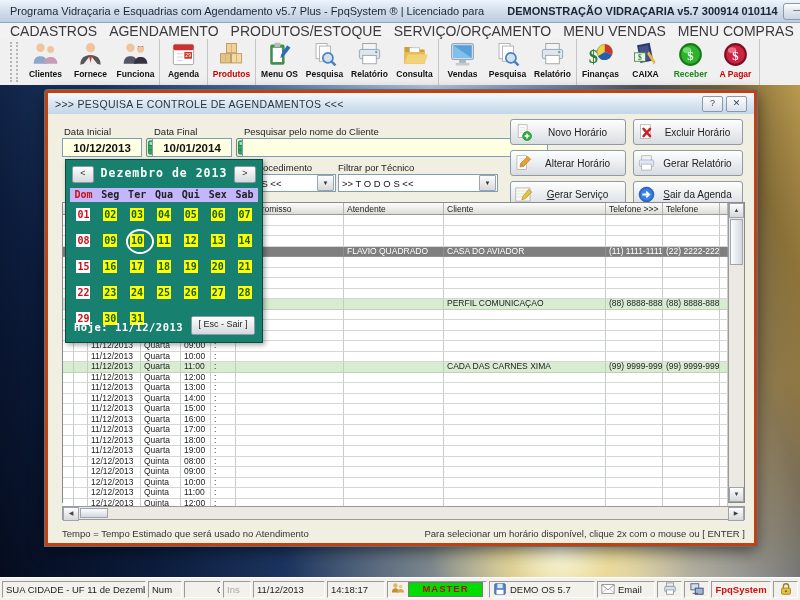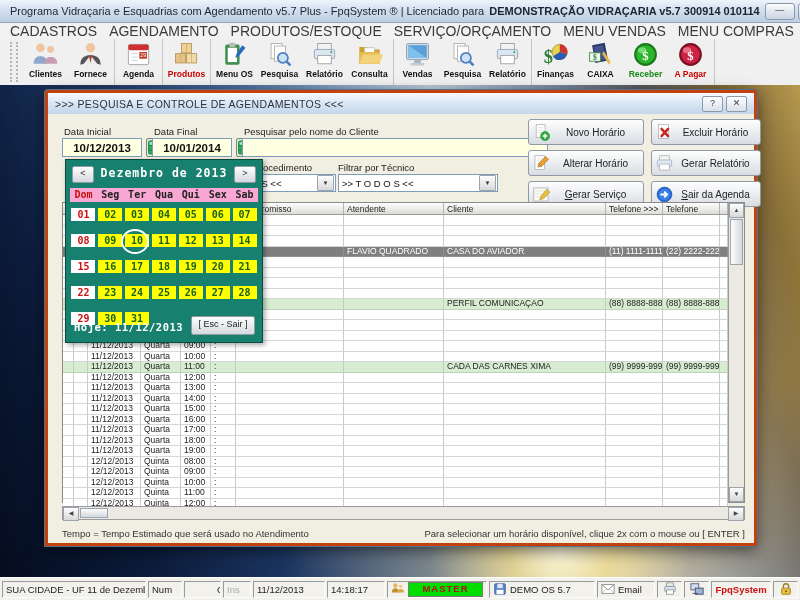--- a/index.html
+++ b/index.html
@@ -2,21 +2,21 @@
 <html><head>
 <meta charset="utf-8">
 <style>
   html,body{margin:0;padding:0;background:#555;}
   .app{position:relative;width:800px;height:600px;overflow:hidden;font-family:"Liberation Sans",sans-serif;background:#d4d0c8;-webkit-font-smoothing:antialiased;}
   svg{display:block;width:100%;height:100%;}
   
   .titlebar{position:absolute;top:0;left:0;right:0;height:22px;background:linear-gradient(#eef4fb,#cfdcec 55%,#bccee2);border-bottom:1px solid #93a5ba;display:flex;align-items:center;padding:0 5px;gap:5px;}
   .app-ico{width:14px;height:14px;}
   .title-text{font-size:11px;color:#1c2430;white-space:nowrap;}
-  .title-lic{font-size:11px;font-weight:bold;color:#1c2430;white-space:nowrap;}
+  .title-lic{font-size:11px;font-weight:bold;color:#1c2430;white-space:nowrap;margin-left:18px;}
   .win-btns{margin-left:auto;display:flex;gap:3px;}
   .win-btn{width:28px;height:15px;border:1px solid #8b99ab;border-radius:3px;background:linear-gradient(#fefefe,#dfe6ee 50%,#cbd5e2);font-size:9px;line-height:13px;text-align:center;color:#3a4552;}
   
   .menubar{position:absolute;top:23px;left:0;right:0;height:16px;background:#f2f2f2;display:flex;align-items:center;padding-left:4px;}
   .menu-item{font-size:14px;color:#3a3a3a;padding:1px 6px;display:flex;align-items:center;gap:3px;white-space:nowrap;}
   .u1::first-letter{text-decoration:underline;}
   
   .toolbar{position:absolute;top:39px;left:0;right:0;height:46px;background:#f0f0f0;border-bottom:1px solid #9fa8b2;display:flex;padding-left:10px;}
   .toolbar::before{content:"";width:4px;margin:3px 4px 3px 0;border-left:2px dotted #b5b5b5;border-right:2px dotted #b5b5b5;}
   .tb-group{display:flex;border-right:1px solid #c6c6c6;padding:0 1px;}
@@ -38,21 +38,21 @@
   .aw-btns{margin-left:auto;display:flex;gap:3px;}
   .aw-btn{width:19px;height:14px;border:1px solid #8b99ab;border-radius:2px;background:linear-gradient(#fefefe,#d9e1ea);font-size:9px;line-height:12px;text-align:center;color:#3a4552;}
   .aw-body{position:absolute;top:21px;left:0;right:0;bottom:0;background:#f1efe2;}
   .lbl{position:absolute;font-size:9.5px;color:#222;white-space:nowrap;}
   .field{position:absolute;height:19px;background:#ffffe1;border:1px solid #7f9db9;box-sizing:border-box;font-size:11.5px;font-weight:bold;color:#111;display:flex;align-items:center;justify-content:center;}
   .field.search{justify-content:flex-start;padding-left:4px;font-weight:normal;}
   .cal-btn{position:absolute;width:23px;height:19px;border:1px solid #6f8f6f;border-radius:2px;background:#e8e8e8;padding:1px;box-sizing:border-box;}
   .combo{position:absolute;height:18px;background:#fff;border:1px solid #7f9db9;box-sizing:border-box;display:flex;align-items:center;}
   .combo-val{flex:1;font-size:9.5px;color:#111;padding-left:3px;white-space:nowrap;overflow:hidden;}
   .combo-arrow{width:15px;height:14px;margin-right:1px;background:linear-gradient(#fdfdfd,#d8d8d8);border:1px solid #9aa5b1;border-radius:1px;font-size:6px;line-height:14px;text-align:center;color:#333;}
-  .actions{position:absolute;left:480px;top:5px;display:grid;grid-template-columns:116px 110px;grid-auto-rows:26px;gap:5px 7px;}
+  .actions{position:absolute;left:462px;top:5px;display:grid;grid-template-columns:116px 110px;grid-auto-rows:26px;gap:5px 7px;}
   .act-btn{border:1px solid #8e9aa6;border-radius:3px;background:linear-gradient(#fefefe,#e9ecef 55%,#d9dde2);display:flex;align-items:center;padding:0 3px;}
   .act-ico{width:19px;height:19px;flex:0 0 19px;}
   .act-label{flex:1;text-align:center;font-size:10px;color:#222;white-space:nowrap;}
   
   .tablewrap{position:absolute;left:14px;top:88px;width:683px;height:301px;background:#fff;border:1px solid #8a8a8a;box-sizing:border-box;display:flex;}
   .tcols{width:666px;display:flex;flex-direction:column;}
   .thead,.trow{display:grid;grid-template-columns:11px 14px 53px 40px 30px 25px 108px 100px 162px 57px 57px 1fr;}
   .thead{height:14px;background:linear-gradient(#fdfdfd,#dcdcd8);border-bottom:1px solid #9a9a9a;}
   .th{font-size:8.5px;color:#222;border-right:1px solid #b4b4b4;padding:1px 0 0 3px;white-space:nowrap;overflow:hidden;}
   .tbody{flex:1;display:flex;flex-direction:column;}
@@ -69,25 +69,25 @@
   .hsb{position:absolute;left:14px;top:392px;width:683px;height:14px;background:#ece9e2;border:1px solid #9a9a9a;box-sizing:border-box;display:flex;}
   .hsb .sb-btn{width:14px;height:100%;line-height:11px;}
   .hsb .thumb{width:26px;margin:1px;background:linear-gradient(#fdfdfd,#d2d8de);border:1px solid #9aa5b1;}
   .hsb .spacer{flex:1;}
   .note{position:absolute;font-size:9.5px;color:#333;top:414px;white-space:nowrap;}
   .note.right{right:9px;text-align:right;}
   
   .calendar{position:absolute;left:17px;top:45px;width:196px;height:182px;background:#17806f;border:1px solid #0c4a40;box-shadow:2px 2px 5px rgba(0,0,0,.35);font-family:"DejaVu Sans Mono",monospace;z-index:5;}
   .cal-nav{position:absolute;top:6px;width:20px;height:15px;background:linear-gradient(#fdfdfd,#d5d9de);border:1px solid #8e9aa6;border-radius:2px;font-size:9px;line-height:13px;text-align:center;color:#333;font-family:"Liberation Sans",sans-serif;}
   .cal-title{position:absolute;top:6px;left:30px;right:30px;text-align:center;font-size:11.5px;font-weight:bold;color:#fff;letter-spacing:1px;}
-  .cal-dow{position:absolute;top:28px;left:4px;right:4px;height:14px;background:#f9a8d4;display:flex;}
+  .cal-dow{position:absolute;top:28px;left:4px;right:4px;height:14px;background:#c4b5fd;display:flex;}
   .dow{flex:1;text-align:center;font-size:10px;font-weight:bold;color:#222;line-height:14px;}
   .dow.sun{color:#cc1111;}
   .cal-grid{position:absolute;top:48px;left:4px;right:4px;display:grid;grid-template-columns:repeat(7,1fr);grid-auto-rows:26px;justify-items:center;}
-  .day{width:24px;height:13px;background:#ffff00;color:#17611a;font-size:10px;font-weight:bold;text-align:center;line-height:13px;position:relative;}
+  .day{width:14px;height:13px;background:#ffff00;color:#17611a;font-size:10px;font-weight:bold;text-align:center;line-height:13px;position:relative;}
   .day.sun{background:#fff;color:#cc1111;}
   .day.circ::after{content:"";position:absolute;left:-4px;top:-5px;width:24px;height:21px;border:2px solid #fff;border-radius:50%;}
   .cal-foot{position:absolute;left:8px;bottom:9px;font-size:10.5px;font-weight:bold;color:#fff;letter-spacing:.5px;}
   .esc-btn{position:absolute;right:7px;bottom:7px;width:62px;height:17px;background:linear-gradient(#fdfdfd,#d5d9de);border:1px solid #8e9aa6;border-radius:2px;font-size:9px;line-height:15px;text-align:center;color:#222;font-family:"Liberation Sans",sans-serif;}
   
   .statusbar{position:absolute;left:0;right:0;bottom:0;height:22px;background:#f2f1ec;border-top:1px solid #fff;display:flex;align-items:center;padding:0 2px;gap:2px;}
   .sb-pane{height:17px;border:1px solid;border-color:#9a9a9a #fdfdfd #fdfdfd #9a9a9a;display:flex;align-items:center;padding:0 3px;gap:3px;box-sizing:border-box;background:#f2f1ec;overflow:hidden;}
   .sb-text{font-size:9.5px;color:#222;white-space:nowrap;}
   .sb-text:empty,.sb-badge:empty{display:none;}
   .sb-pane.dim .sb-text{color:#aaa;}
@@ -182,20 +182,32 @@
         <span class="tb-item">
             <span class="tb-ico">
             <svg viewBox="0 0 32 32">
               <circle cx="16" cy="8" r="5.5" fill="#f0c49c"></circle>
               <path d="M4 28c0-8 5-11 12-11s12 3 12 11z" fill="#ececec"></path>
               <path d="M14 17h4l-2 9z" fill="#c0392b"></path>
               <path d="M4 28c0-8 5-11 12-11l-8 10zM28 28c0-8-5-11-12-11l8 10z" fill="#555"></path>
             </svg>
           </span>
             <span class="tb-label">Fornece</span>
+          </span>
+        <span class="tb-item">
+            <span class="tb-ico">
+            <svg viewBox="0 0 32 32">
+              <circle cx="10" cy="8" r="5" fill="#f0c49c"></circle>
+              <path d="M2 27c0-7 4-9 8-9s8 2 8 9z" fill="#556"></path>
+              <circle cx="22" cy="10" r="4" fill="#f0c49c"></circle>
+              <path d="M18 10a4 4 0 0 1 8 0l-1-4h-6z" fill="#333"></path>
+              <path d="M14 27c1-6 4-8 8-8s8 2 8 8z" fill="#334"></path>
+            </svg>
+          </span>
+            <span class="tb-label">Funciona</span>
           </span>
       </span>
       <span class="tb-group">
 
       <span class="tb-item">
             <span class="tb-ico">
             <svg viewBox="0 0 32 32">
               <rect x="4" y="4" width="24" height="24" rx="2" fill="#fff" stroke="#999"></rect>
               <rect x="4" y="4" width="24" height="7" rx="2" fill="#cc3030"></rect>
               <path d="M8 15h7M8 19h7M8 23h7" stroke="#ccc"></path>

